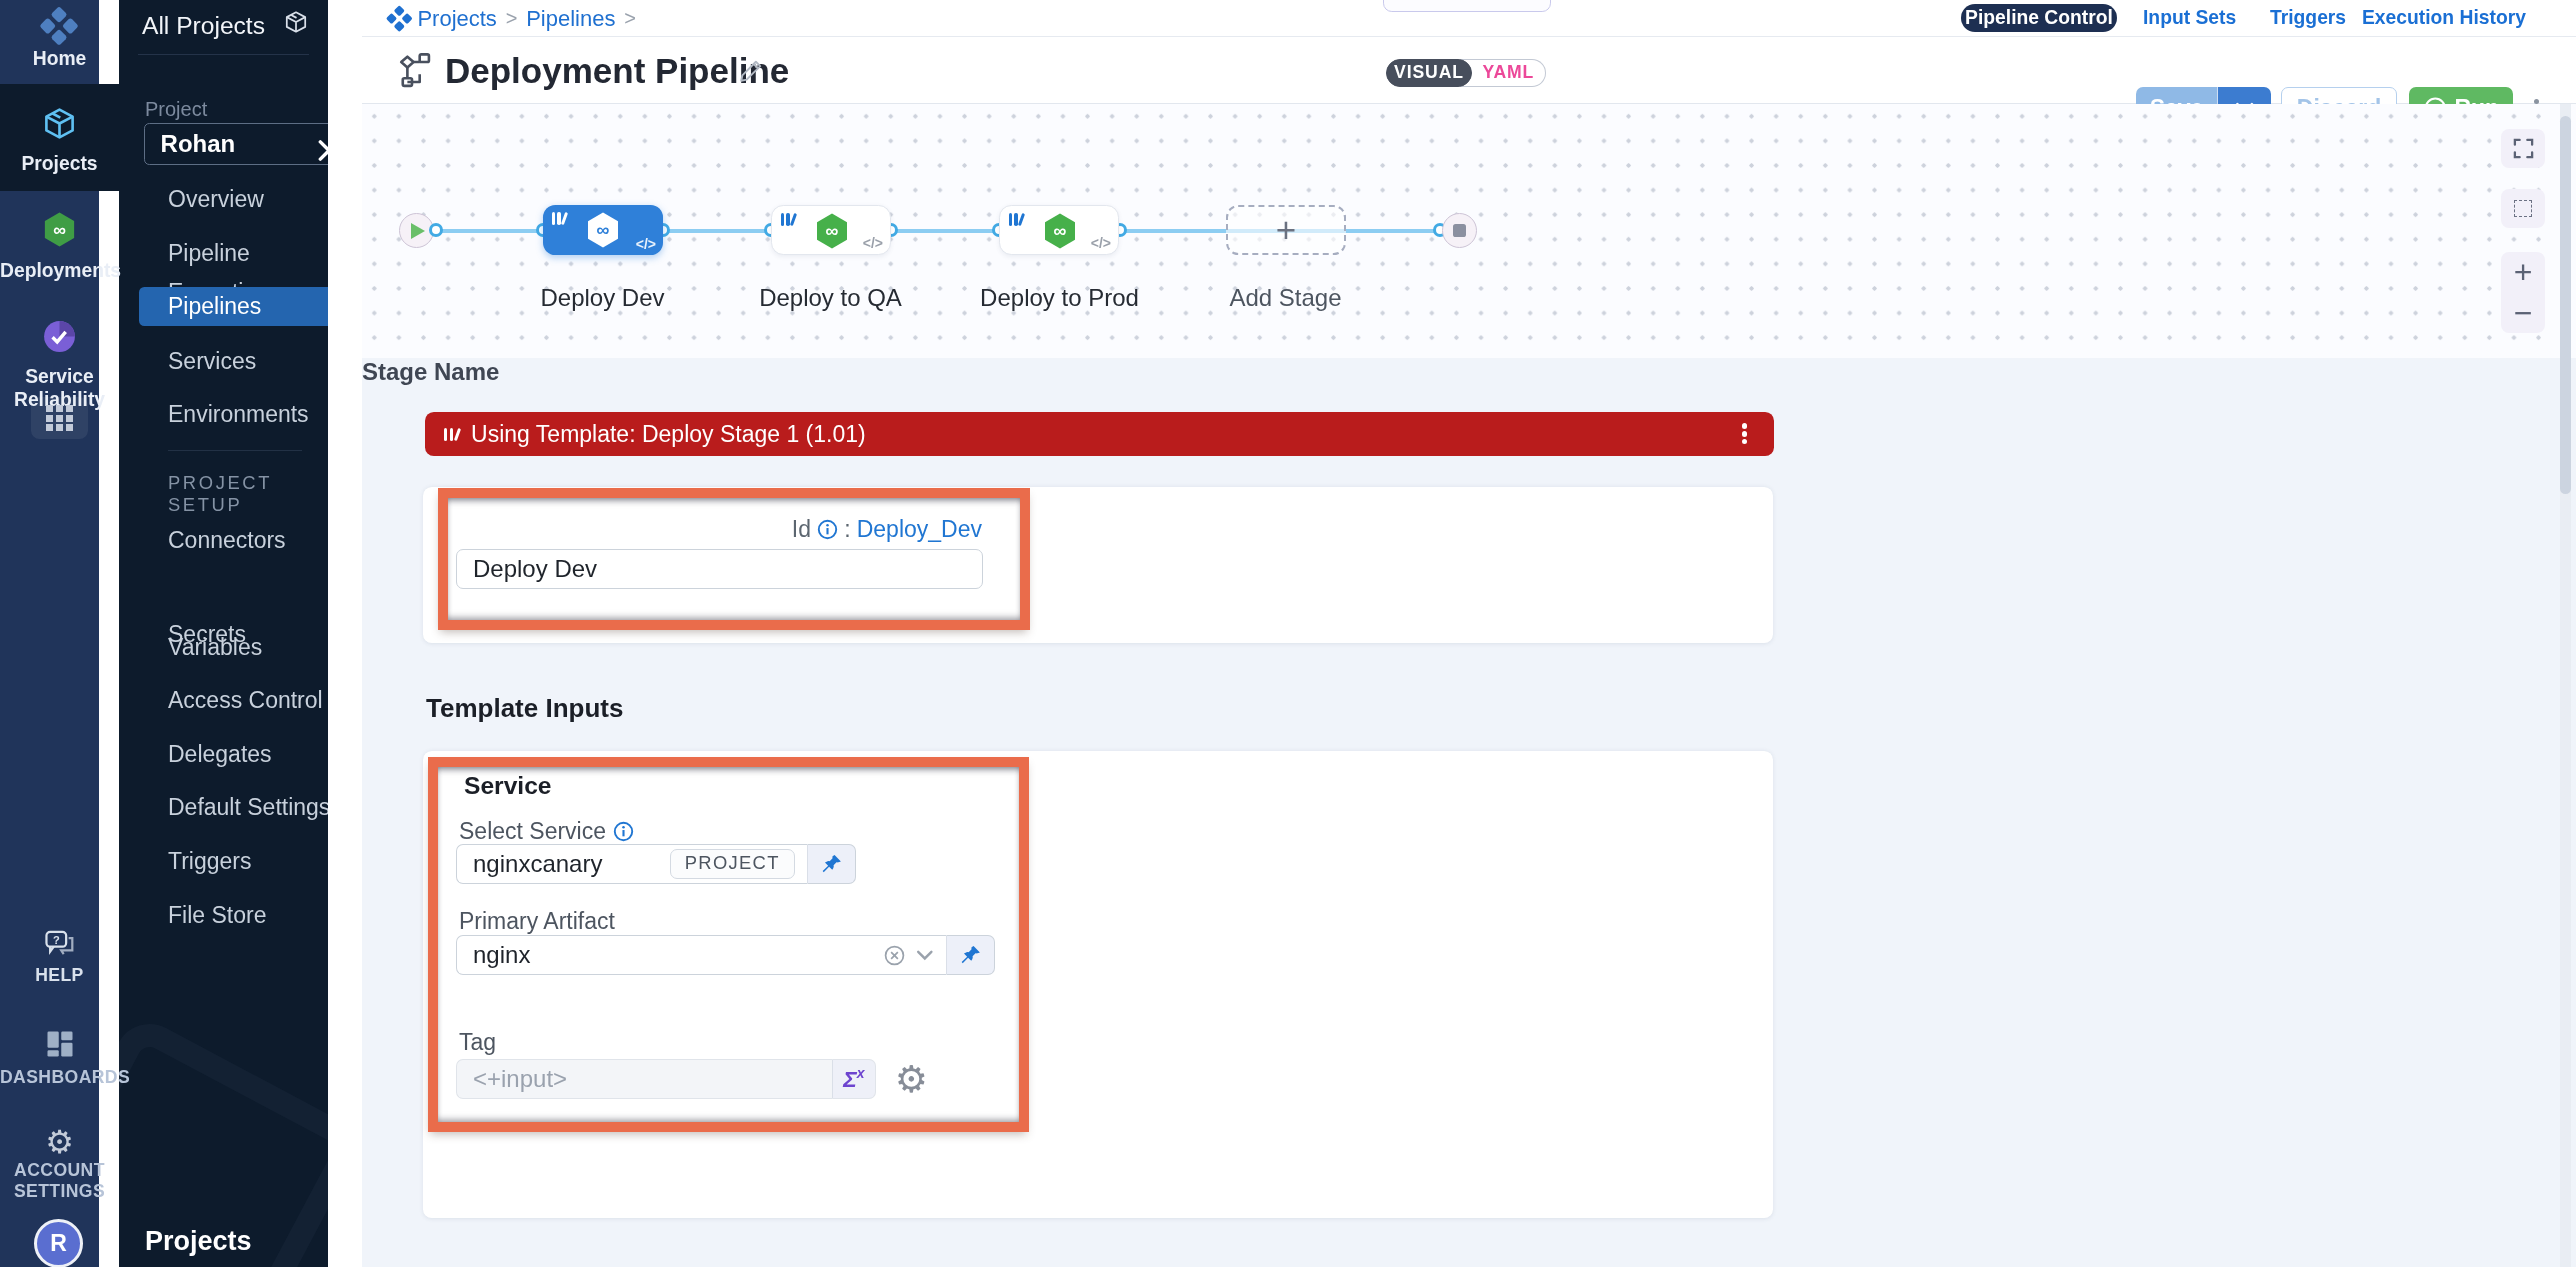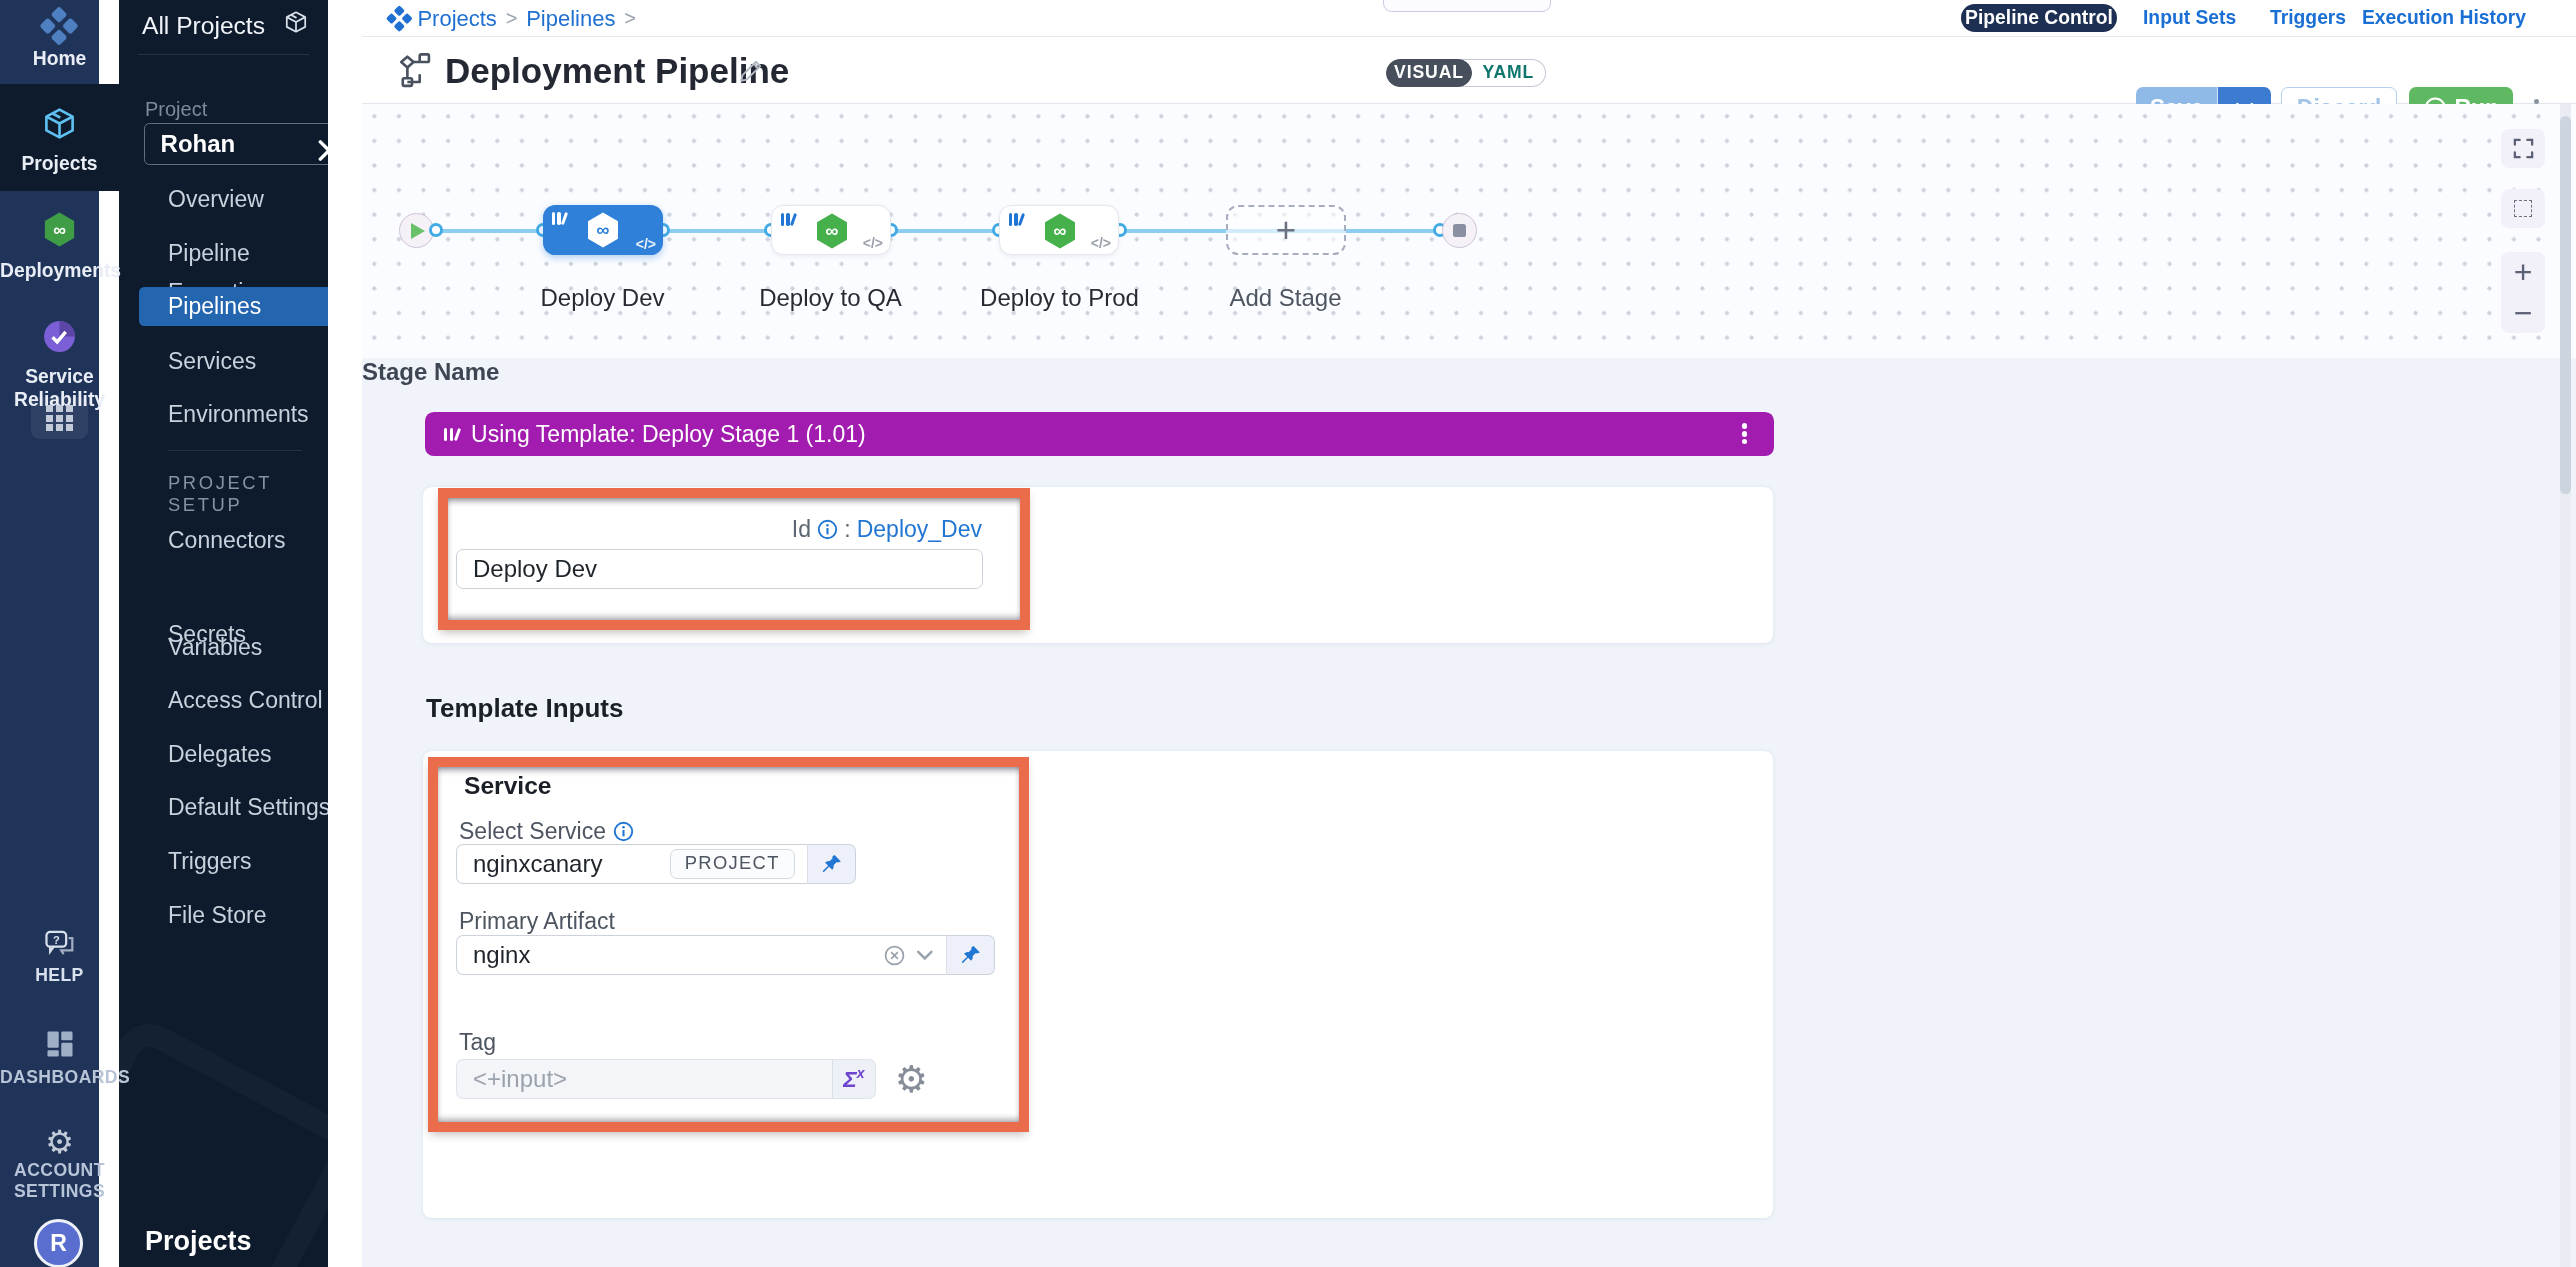--- a/index.html
+++ b/index.html
@@ -70,21 +70,21 @@
   .top-tab { position:absolute; top:3.5px; height:28px; line-height:28px; font-size:19.3px; font-weight:bold; color:#1a6fd4; cursor:pointer; }
   .tt-inputsets { left:1781px; } .tt-triggers { left:1908px; } .tt-exec { left:2000px; }
 
   .titlebar { position:absolute; left:0; top:37px; width:2214px; height:67px; background:#fff; border-bottom:0.9px solid #e2e7ee; }
   .title-icon { position:absolute; left:30px; top:15px; }
   .page-title { position:absolute; left:83px; top:0; height:67px; line-height:67px; font-size:35px; font-weight:bold; color:#232833; }
   .pencil { position:absolute; left:376px; top:21px; cursor:pointer; }
   .toggle { position:absolute; left:1024px; top:22px; display:flex; height:28px; cursor:pointer; }
   .toggle .seg { width:86px; text-align:center; line-height:24.6px; font-size:17.6px; font-weight:bold; letter-spacing:0.9px; }
   .toggle .seg.on { background:#474e5c; color:#fff; border:1.8px solid #474e5c; border-radius:14px; z-index:2; }
-  .toggle .seg.off { background:#fff; color:#0f766e; border:1.8px solid #c3c9d4; border-left:none;
+  .toggle .seg.off { background:#fff; color:#ec4899; border:1.8px solid #c3c9d4; border-left:none;
     border-radius:0 14px 14px 0; margin-left:-12.3px; padding-left:12.3px; z-index:1; }
   .btn { position:absolute; top:50px; height:42px; border:none; border-radius:7px; font-size:23px; font-weight:bold; cursor:pointer; }
   .save-group { position:absolute; left:1774px; top:50px; display:flex; height:42px; }
   .btn-save { width:81px; background:#8fb9e6; color:#fff; border:none; border-radius:7px 0 0 7px;
     font-size:23px; font-weight:bold; cursor:pointer; }
   .btn-save-caret { width:54px; background:#3c7cd0; border:none; border-left:1.8px solid rgba(255,255,255,.75);
     border-radius:0 7px 7px 0; cursor:pointer; display:flex; align-items:center; justify-content:center; }
   .btn-discard { left:1919px; width:116px; background:#fff; border:1.8px solid #b5d0ee; color:#a3c4e8; }
   .btn-run { left:2047px; width:104px; background:#5fb962; color:#fff; display:flex; align-items:center; justify-content:center; gap:7px; }
   .kebab { position:absolute; left:2165px; top:58px; width:19.3px; cursor:pointer; }
@@ -118,21 +118,21 @@
   .canvas-ctl { position:absolute; left:2139px; width:44px; background:#f2f0f9; border:none; border-radius:8px;
     cursor:pointer; display:flex; align-items:center; justify-content:center; color:#5b6275; }
   .ctl-fullscreen { top:24.6px; height:39px; }
   .ctl-marquee { top:85px; height:39px; }
   .ctl-zoom { top:148px; height:81px; flex-direction:column; justify-content:space-around; font-size:32px; }
   .ctl-zoom span { line-height:32px; cursor:pointer; }
   .marquee-i { width:17.6px; height:17.6px; border:1.8px dashed #6b7183; }
 
   
   .content { position:absolute; left:0; top:358px; width:2214px; height:910px; background:#f0f4fa; }
-  .tpl-banner { position:absolute; left:63px; top:54px; width:1349px; height:44px; background:#a21caf;
+  .tpl-banner { position:absolute; left:63px; top:54px; width:1349px; height:44px; background:#b91c1c;
     border-radius:8.8px; display:flex; align-items:center; }
   .tpl-banner .txt { color:#fff; font-size:23px; margin-left:12.3px; }
   .tpl-banner .tpl-badge { position:static; margin-left:19.3px; }
   .banner-kebab { position:absolute; right:21px; top:8.8px; width:17.6px; cursor:pointer; }
   .banner-kebab i { display:block; width:5.3px; height:5.3px; border-radius:50%; background:#fff; margin:2.6px auto; }
   .card { position:absolute; left:61px; width:1350px; background:#fff; border-radius:8.8px;
     box-shadow:0 0.9px 4.4px rgba(50,70,100,.10); }
   .card1 { top:129px; height:156px; }
   .card2 { top:393px; height:467px; }
   .annot { position:absolute; border:10.5px solid #ea6c4b; z-index:10; pointer-events:none;

